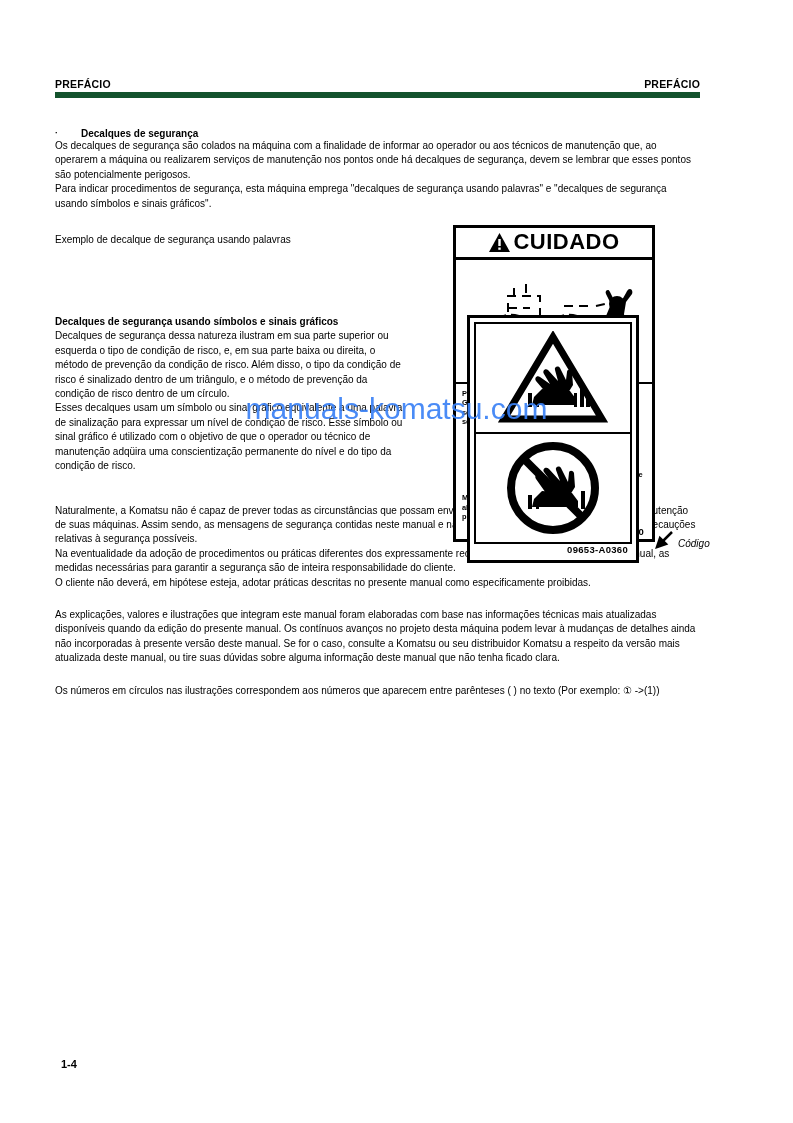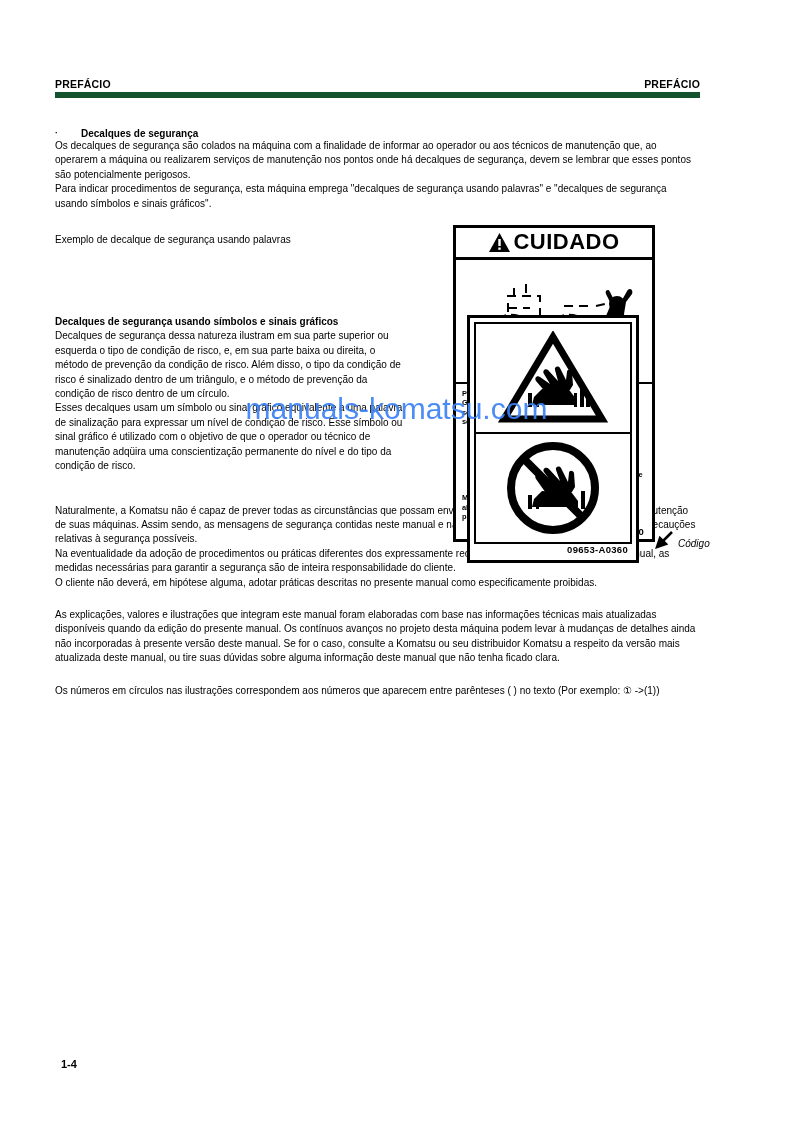--- a/index.html
+++ b/index.html
@@ -357,21 +357,21 @@
               <polygon points="2,18 11,15 5,9"></polygon>
             </g>
           </svg>
         </span>
         <span>Código</span>
       </div>
     </div>
 
     <div class="para" style="margin-top:30px">Naturalmente, a Komatsu não é capaz de prever todas as circunstâncias que possam envolver riscos em potencial na operação e manutenção de suas máquinas. Assim sendo, as mensagens de segurança contidas neste manual e na máquina poderão não abranger todas as precauções relativas à segurança possíveis.</div>
     <div class="para tight">Na eventualidade da adoção de procedimentos ou práticas diferentes dos expressamente recomendados ou autorizados neste manual, as medidas necessárias para garantir a segurança são de inteira responsabilidade do cliente.</div>
-    <div class="para tight">O cliente não deverá, em hipótese alguma, adotar práticas descritas no presente manual como especificamente proibidas.</div>
+    <div class="para tight">O cliente não deverá, em hipótese esteja, adotar práticas descritas no presente manual como especificamente proibidas.</div>
     <div class="para" style="margin-top:18px">As explicações, valores e ilustrações que integram este manual foram elaboradas com base nas informações  técnicas mais atualizadas disponíveis quando da edição do presente manual. Os contínuos avanços  no projeto desta máquina podem levar à mudanças de detalhes ainda não incorporadas à presente versão deste manual. Se for o caso, consulte a Komatsu ou seu distribuidor Komatsu a respeito da versão mais atualizada deste manual, ou tire suas dúvidas sobre alguma informação deste manual que não tenha ficado clara.</div>
     <div class="para" style="margin-top:18px">Os números em círculos nas ilustrações correspondem aos números que aparecem entre parênteses (  ) no texto (Por exemplo: ① -&gt;(1))</div>
 
   </div>
 
   <div class="footer">1-4</div>
 
   <div class="watermark">manuals-komatsu.com</div>
 
 </div>

